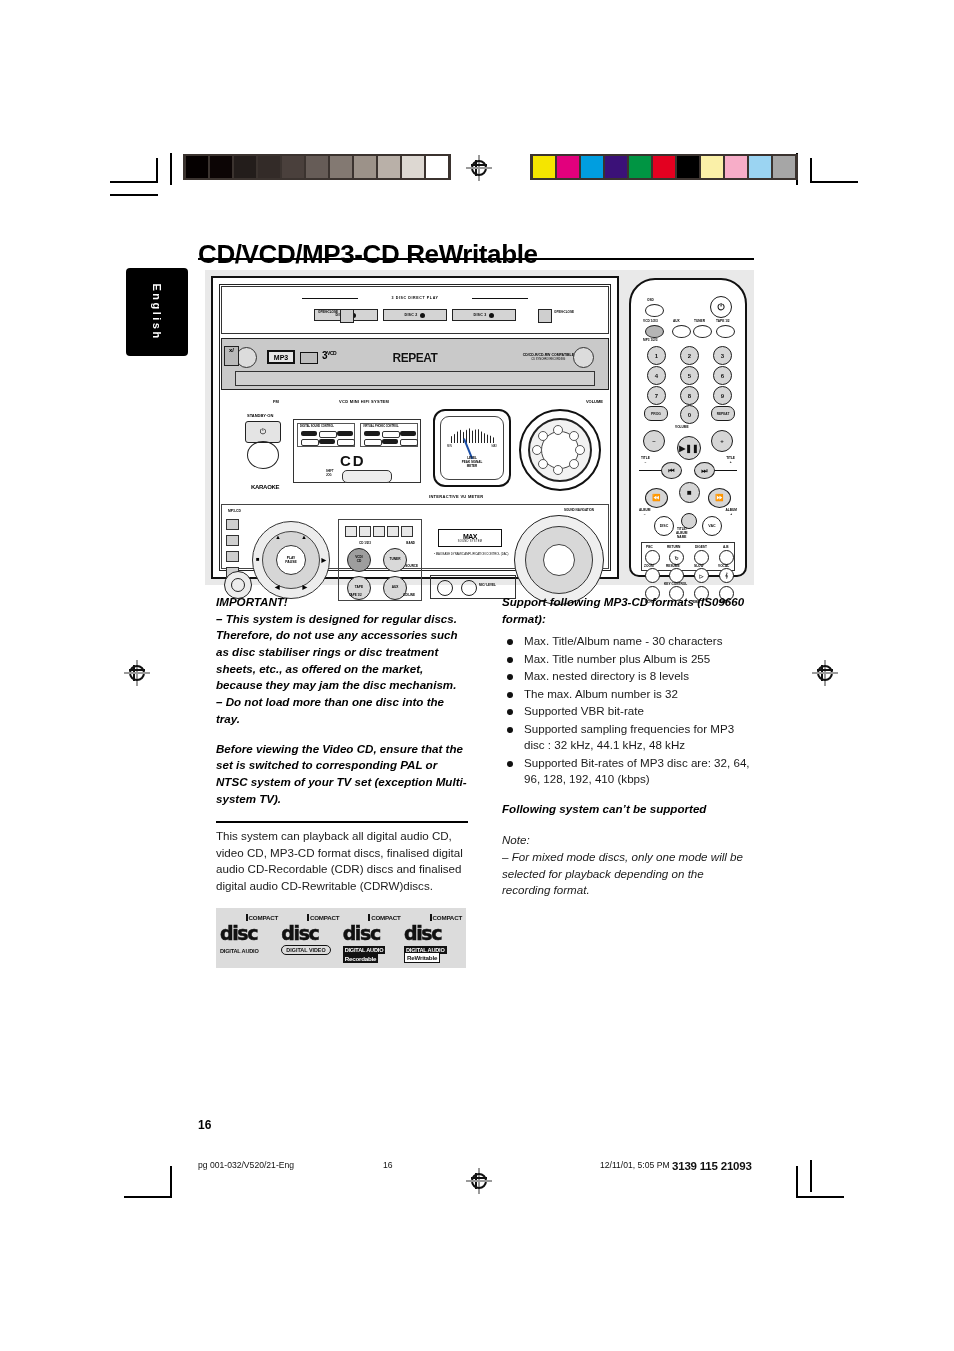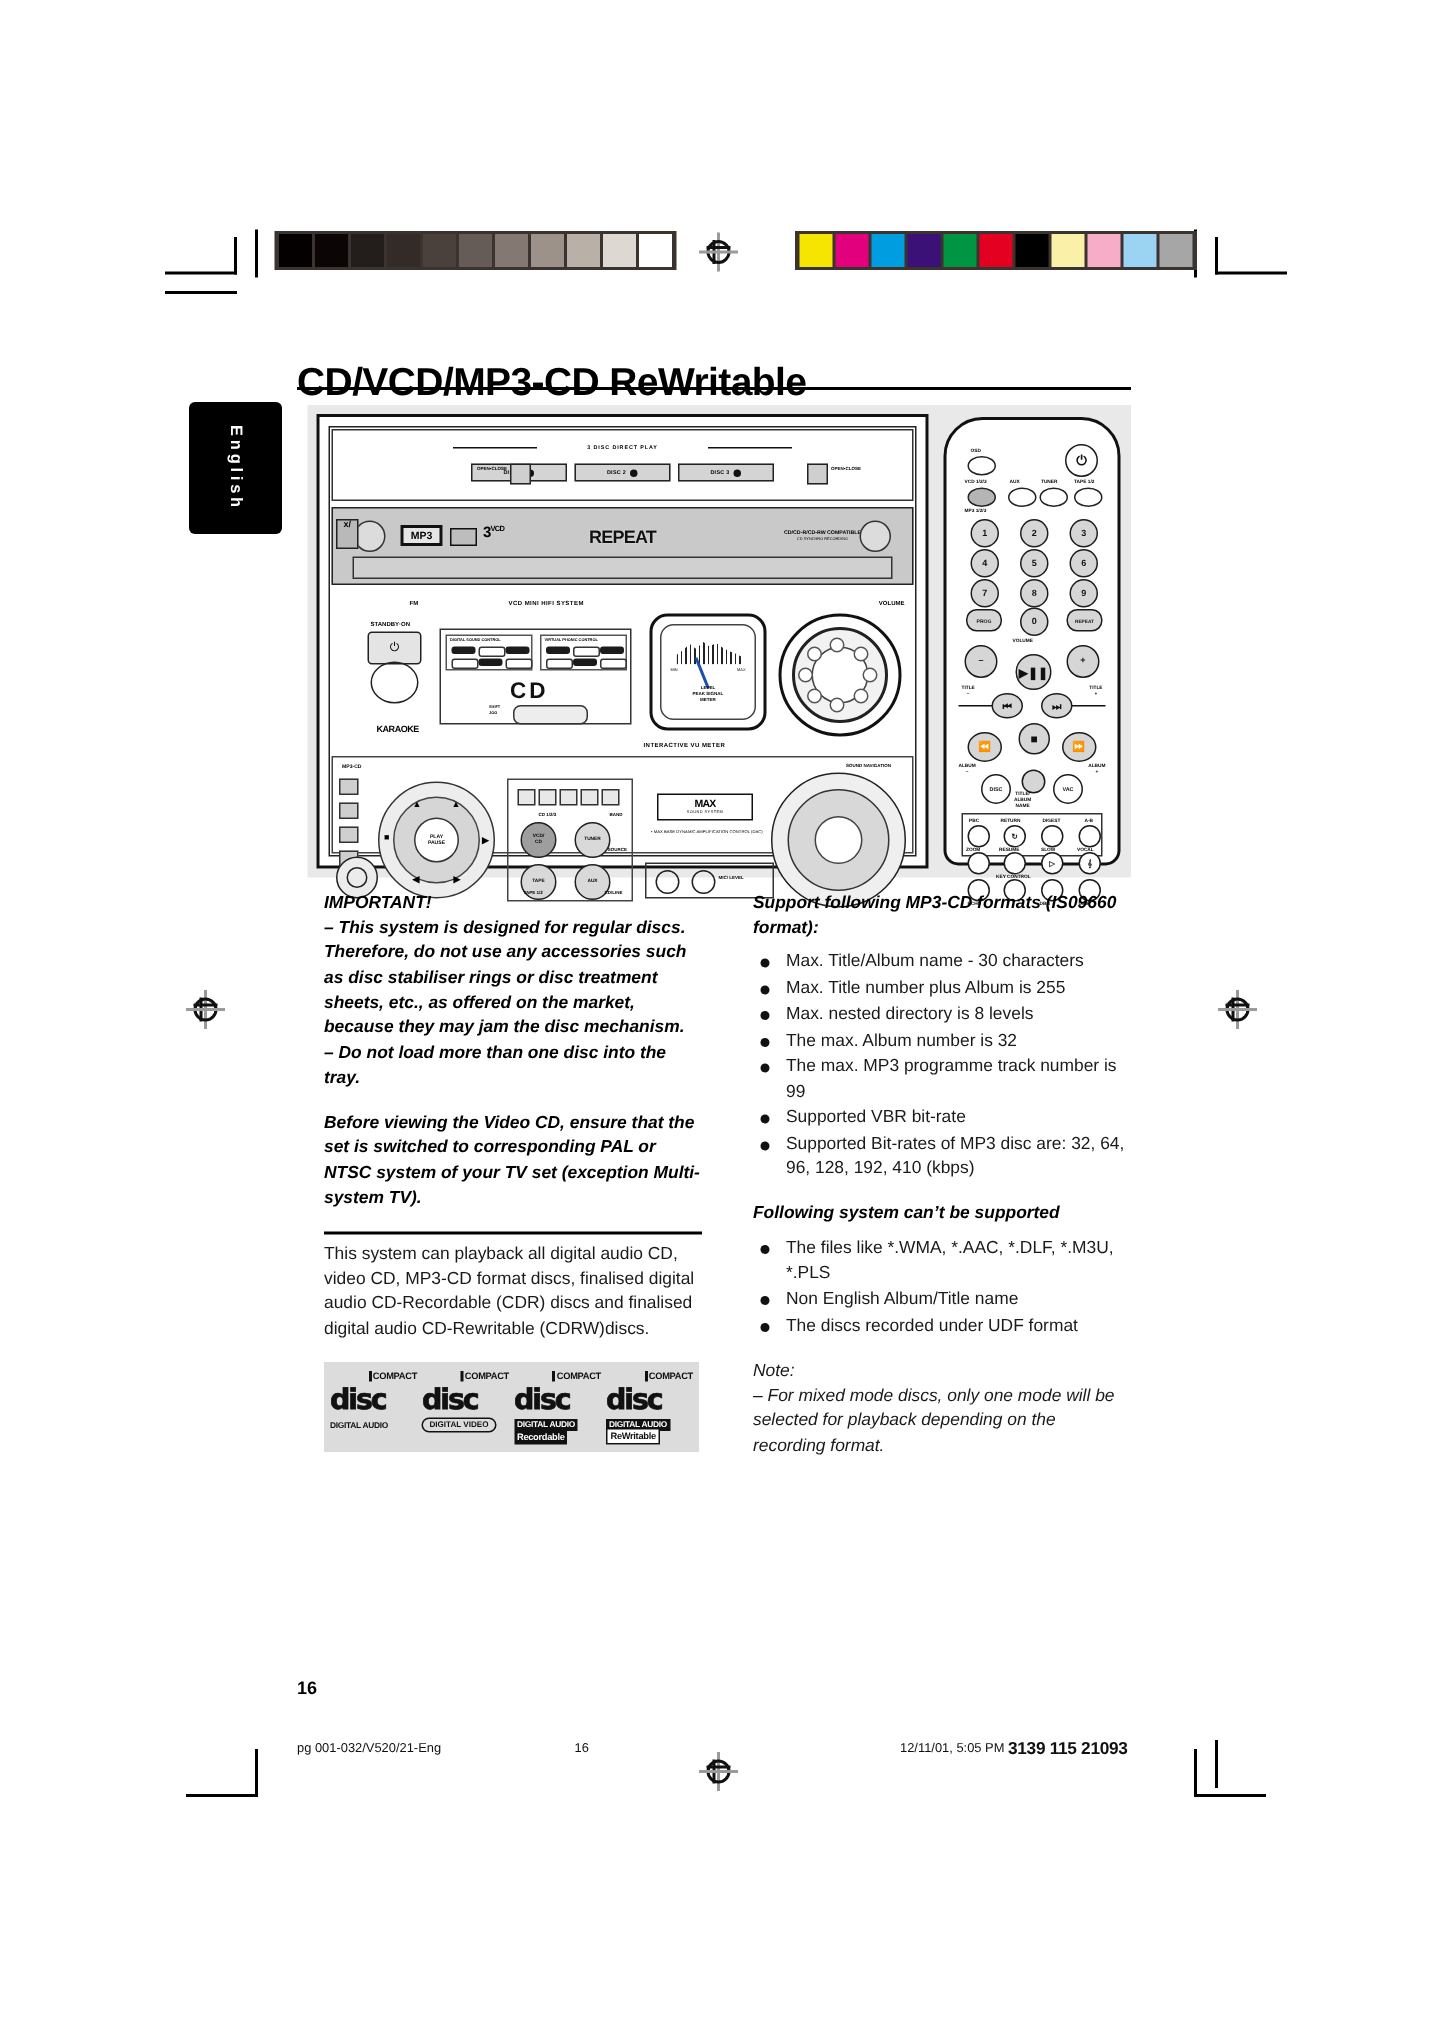--- a/index.html
+++ b/index.html
@@ -524,31 +524,26 @@
     </div>
   </div>
 
   <div class="col col-right">
     <div class="bold-it blk">Support following MP3-CD formats (IS09660 format):</div>
     <ul class="bul" id="supList">
         <li>Max. Title/Album name - 30 characters</li>
         <li>Max. Title number plus Album is 255</li>
         <li>Max. nested directory is 8 levels</li>
         <li>The max. Album number is 32</li>
-        <li>The max. MP3 programme track number is 99</li>
         <li>Supported VBR bit-rate</li>
+        <li>Supported sampling frequencies for MP3 disc : 32 kHz, 44.1 kHz, 48 kHz</li>
         <li>Supported Bit-rates of MP3 disc are: 32, 64, 96, 128, 192, 410 (kbps)</li>
       </ul>
     <div class="gap"></div>
     <div class="bold-it blk">Following system can’t be supported</div>
-    <ul class="bul" id="unsupList">
-        <li>The files like *.WMA, *.AAC, *.DLF, *.M3U, *.PLS</li>
-        <li>Non English Album/Title name</li>
-        <li>The discs recorded under UDF format</li>
-      </ul>
     <div class="note-h">Note:</div>
     <div class="note-b">–  For mixed mode discs, only one mode will be selected for playback depending on the recording format.</div>
   </div>
 
   <div class="pg-num">16</div>
   <div class="foot foot-left">pg 001-032/V520/21-Eng</div>
   <div class="foot foot-mid">16</div>
   <div class="foot foot-date">12/11/01, 5:05 PM</div>
   <div class="foot foot-code">3139 115 21093</div>
 

